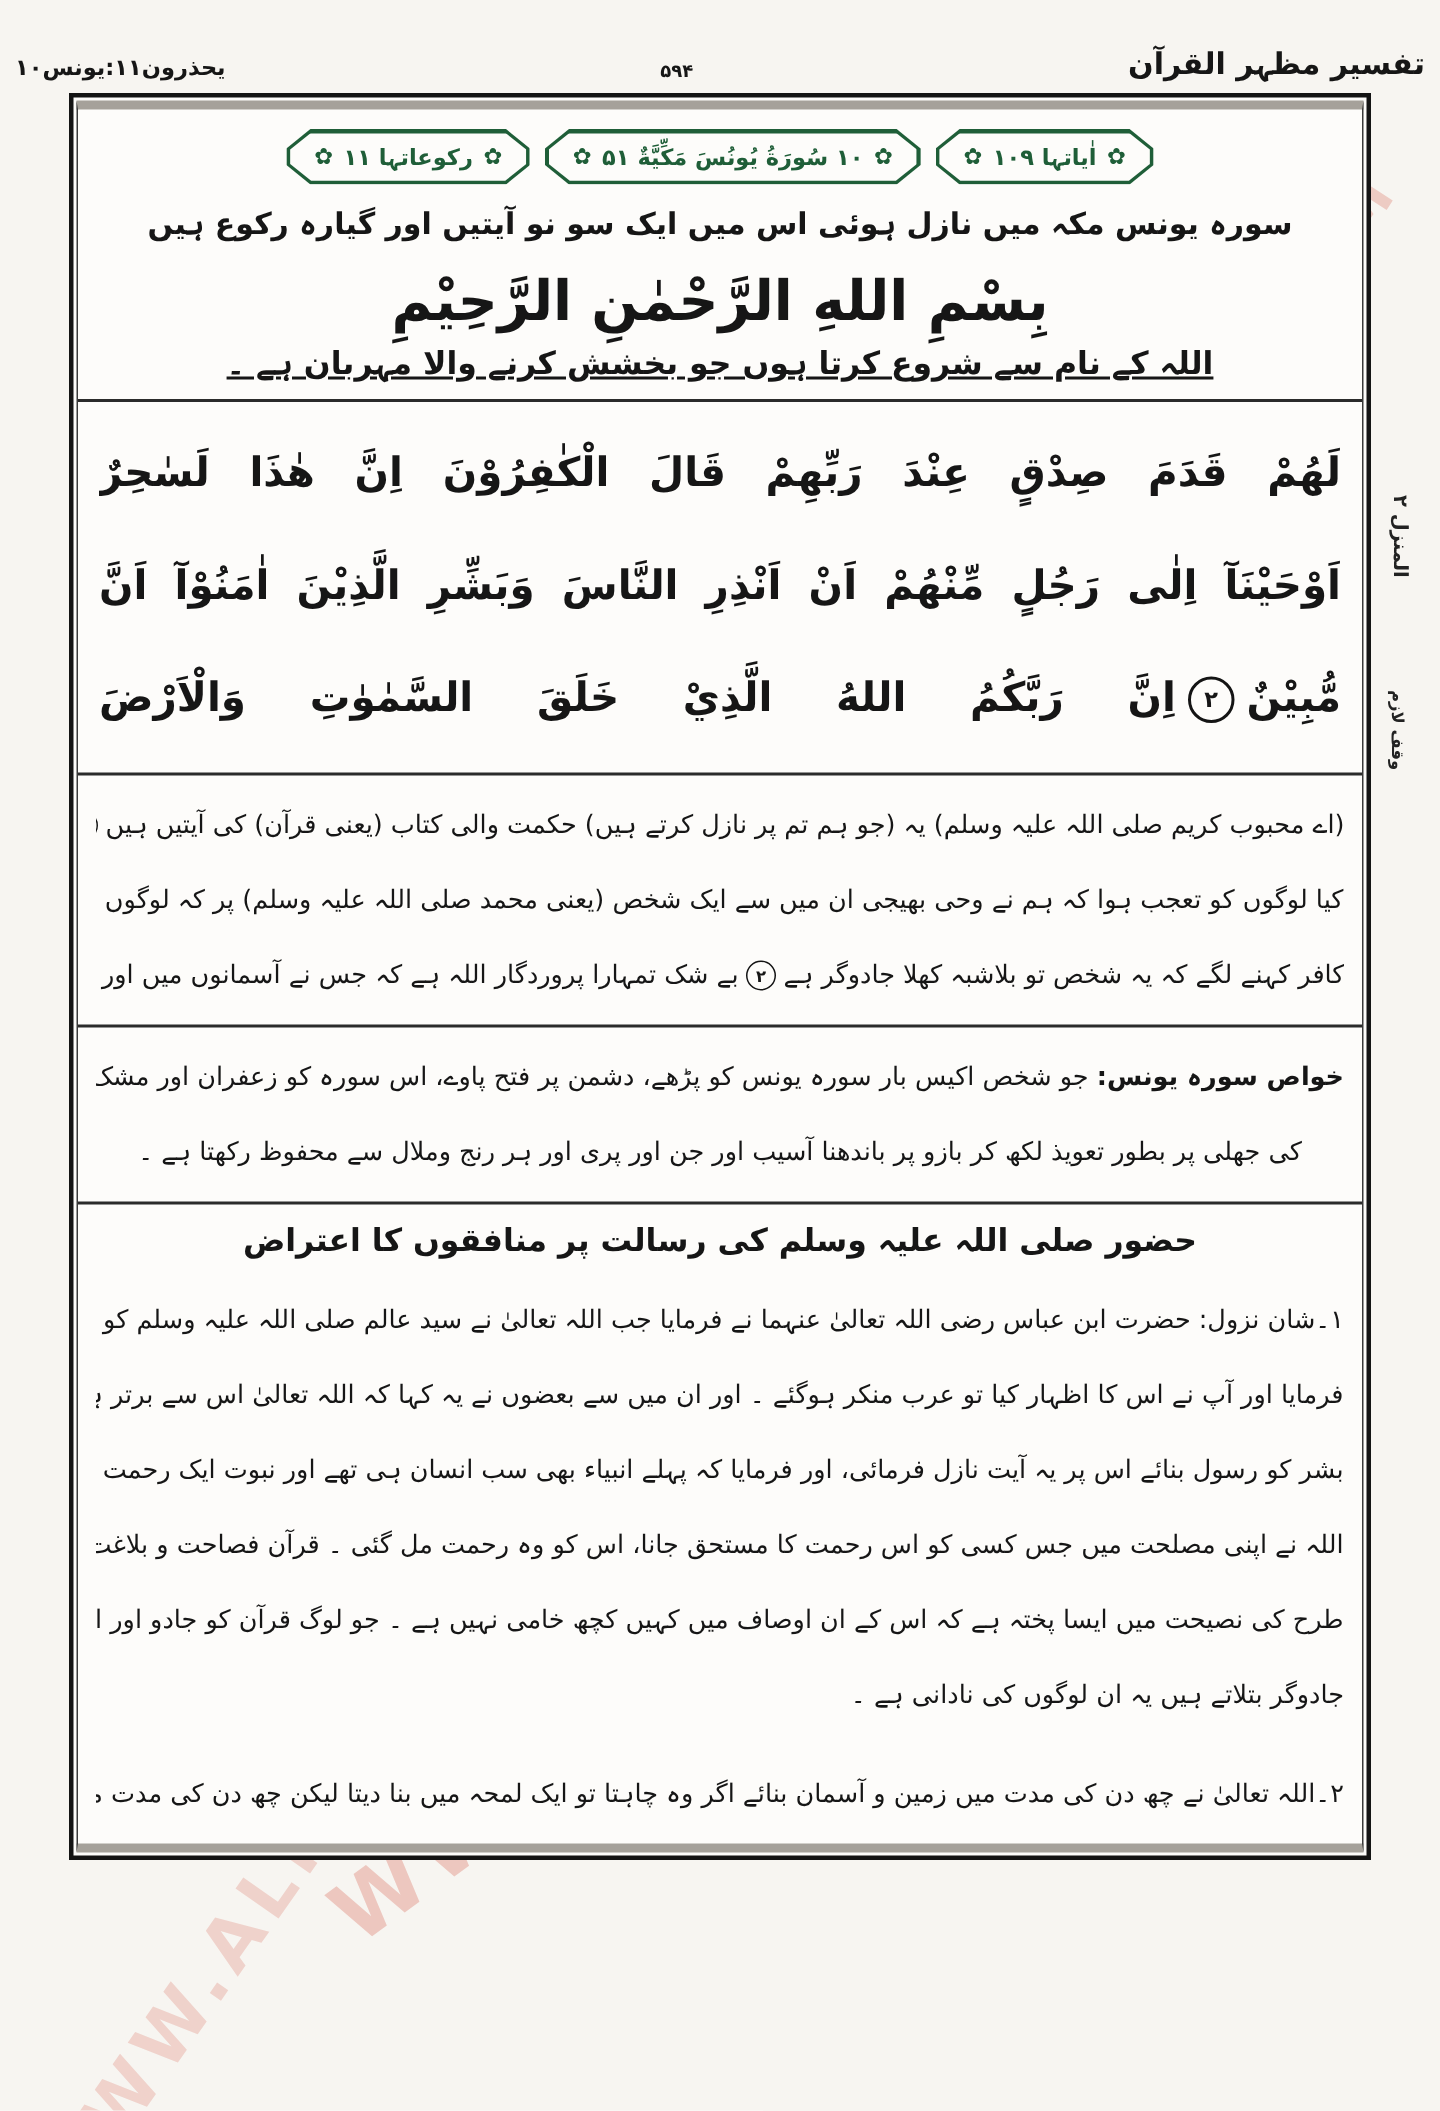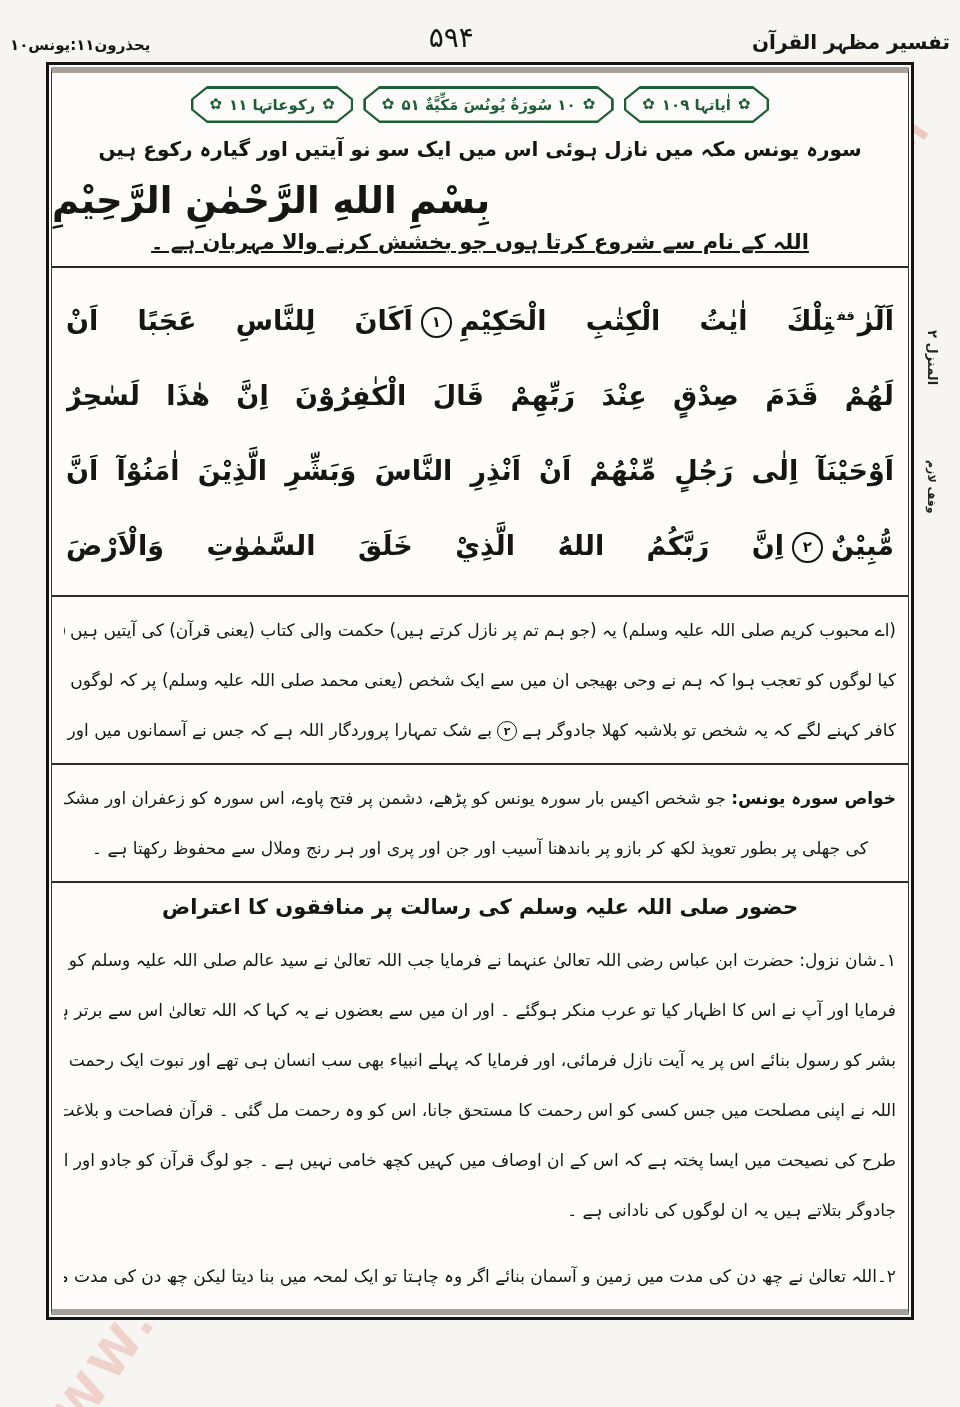--- a/index.html
+++ b/index.html
@@ -3,21 +3,21 @@
 <meta charset="utf-8">
 <style>
   html,body{margin:0;padding:0;background:#f7f5f1;width:960px;height:1407px;overflow:hidden;
             font-family:"DejaVu Sans",sans-serif;color:#161616;}
   .page{position:relative;width:960px;height:1022px;}
 
   
   .runhead{display:flex;justify-content:space-between;align-items:flex-end;
            padding:20px 10px 6px 10px;height:34px;}
   .runhead .juz{font-size:15px;font-weight:bold;}
-  .runhead .pno{font-size:28px;font-weight:normal;letter-spacing:1px;}
+  .runhead .pno{font-size:12px;font-weight:bold;letter-spacing:1px;}
   .runhead .booktitle{font-size:20px;font-weight:bold;}
 
   
   .frame{position:relative;margin:2px 46px 0 46px;border:3px solid #141414;background:#fdfcfa;z-index:1;}
   .inner{margin:2px;border:1.5px solid #3a3a3a;border-top:6px solid #a5a19a;border-bottom:6px solid #a5a19a;
          padding:0;position:relative;}
 
   .sep{border-top:2px solid #2b2b2b;height:0;}
 
   
@@ -27,21 +27,21 @@
         clip-path:polygon(16px 0,calc(100% - 16px) 0,100% 35%,100% 65%,calc(100% - 16px) 100%,16px 100%,0 65%,0 35%);
         padding:0;display:inline-block;}
   .cart .cin{margin:2.5px;background:#fdfcfa;
         clip-path:polygon(14px 0,calc(100% - 14px) 0,100% 35%,100% 65%,calc(100% - 14px) 100%,14px 100%,0 65%,0 35%);
         display:flex;align-items:center;gap:7px;padding:7px 16px;}
   .cart .ctext{font-size:15px;font-weight:bold;color:#1f5e38;white-space:nowrap;}
   .cart .orn{color:#1f5e38;font-size:15px;line-height:1;}
 
   
   .intro{direction:rtl;text-align:center;font-size:20px;font-weight:bold;padding:4px 8px 10px 8px;}
-  .bism-ar{direction:rtl;text-align:left;font-size:37px;font-weight:bold;padding:8px 0 2px 0;}
+  .bism-ar{direction:rtl;text-align:center;font-size:37px;font-weight:bold;padding:8px 0 2px 0;}
   .bism-ur{direction:rtl;text-align:center;font-size:21px;font-weight:bold;padding:6px 0 12px 0;text-decoration:underline;}
 
   
   .verses{direction:rtl;padding:10px 14px 12px 14px;}
   .verses .vline{font-size:27px;font-weight:bold;line-height:75px;white-space:nowrap;overflow:hidden;
                  text-align:justify;text-align-last:justify;}
   .waqf{font-size:13px;vertical-align:super;font-weight:bold;margin:0 3px;}
   .waqf:empty,.anum:empty,.tnum:empty{display:none;}
   .anum{display:inline-flex;width:27px;height:27px;border:2px solid #141414;border-radius:50%;
         align-items:center;justify-content:center;font-size:15px;font-weight:bold;margin:0 8px;
@@ -117,23 +117,20 @@
 
       <div class="intro">سورہ یونس مکہ میں نازل ہوئی اس میں ایک سو نو آیتیں اور گیارہ رکوع ہیں</div>
 
       <div class="bism-ar">بِسْمِ اللهِ الرَّحْمٰنِ الرَّحِيْمِ</div>
       <div class="bism-ur">اللہ کے نام سے شروع کرتا ہوں جو بخشش کرنے والا مہربان ہے ۔</div>
 
       <div class="sep"></div>
 
       <div class="verses">
         <div class="vline">
-          <span>اَلٓرٰ</span><span class="waqf">قف</span><span>تِلْكَ اٰيٰتُ الْكِتٰبِ الْحَكِيْمِ</span><span class="anum">١</span><span>اَكَانَ لِلنَّاسِ عَجَبًا اَنْ</span>
-        </div>
-        <div class="vline">
           <span></span><span>لَهُمْ قَدَمَ صِدْقٍ عِنْدَ رَبِّهِمْ قَالَ الْكٰفِرُوْنَ اِنَّ هٰذَا لَسٰحِرٌ</span><span></span>
         </div>
         <div class="vline">
           <span></span><span>اَوْحَيْنَآ اِلٰى رَجُلٍ مِّنْهُمْ اَنْ اَنْذِرِ النَّاسَ وَبَشِّرِ الَّذِيْنَ اٰمَنُوْآ اَنَّ</span><span></span>
         </div>
         <div class="vline">
           <span></span><span>مُّبِيْنٌ</span><span class="anum">٢</span><span>اِنَّ رَبَّكُمُ اللهُ الَّذِيْ خَلَقَ السَّمٰوٰتِ وَالْاَرْضَ</span>
         </div>
       </div>
 

